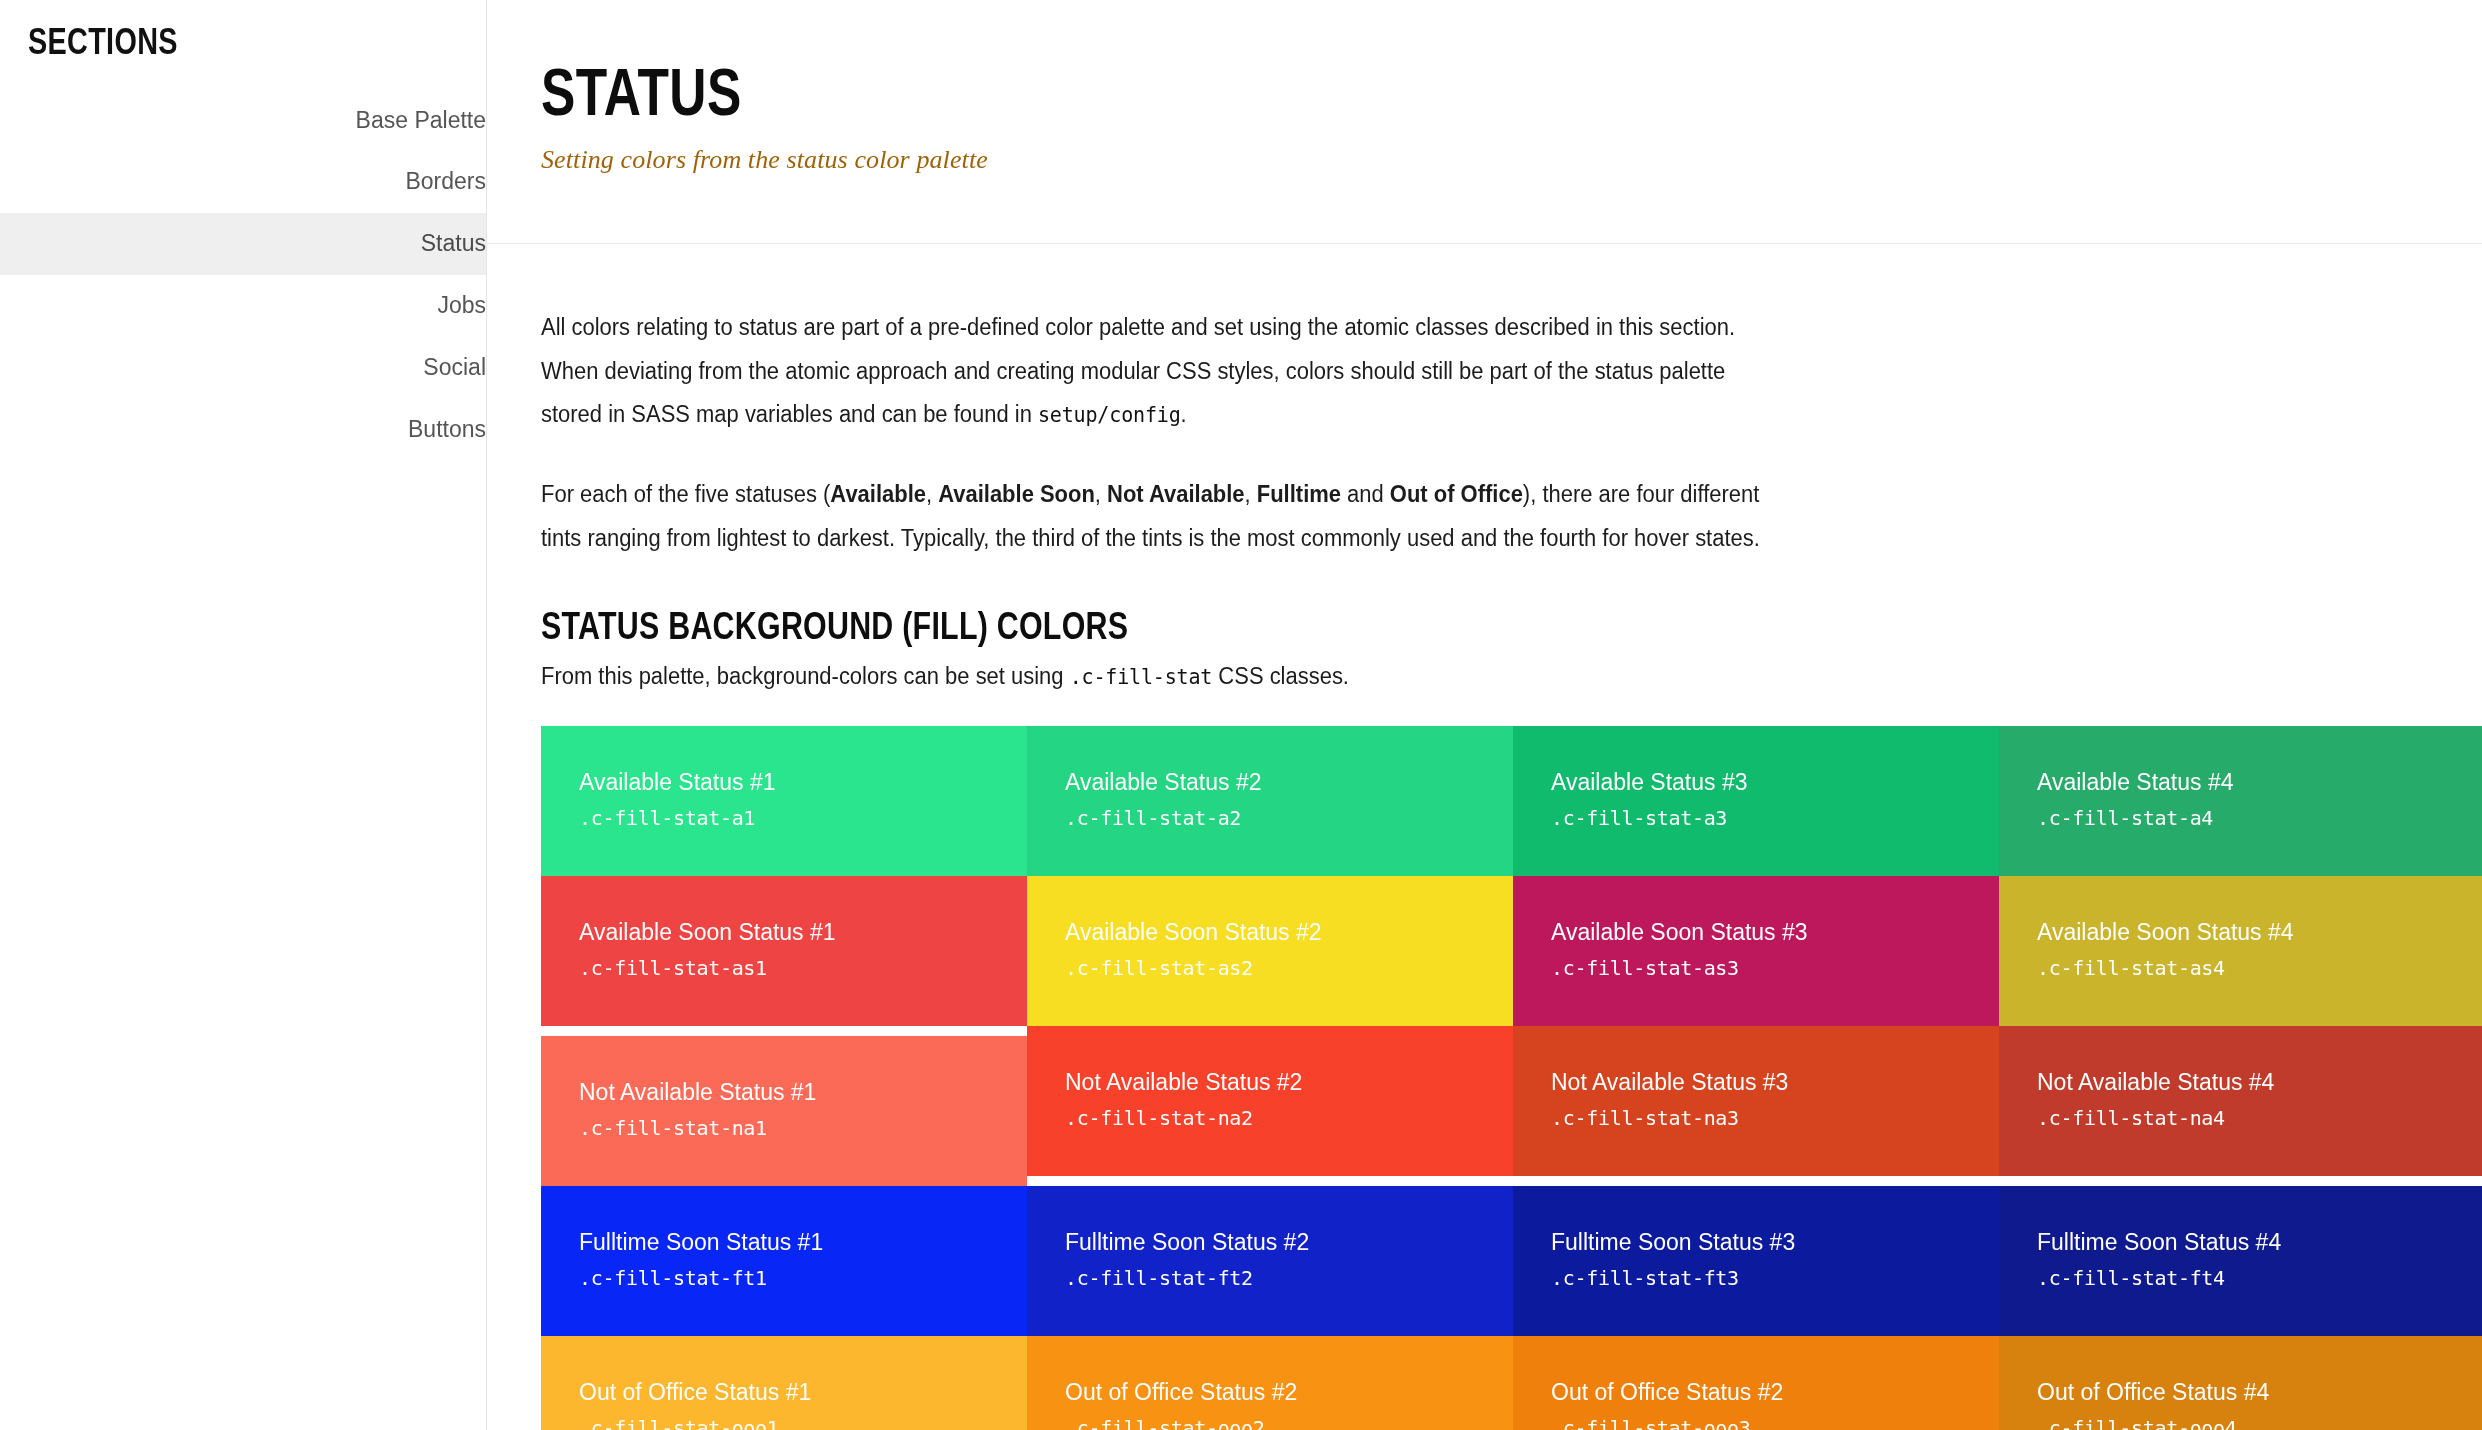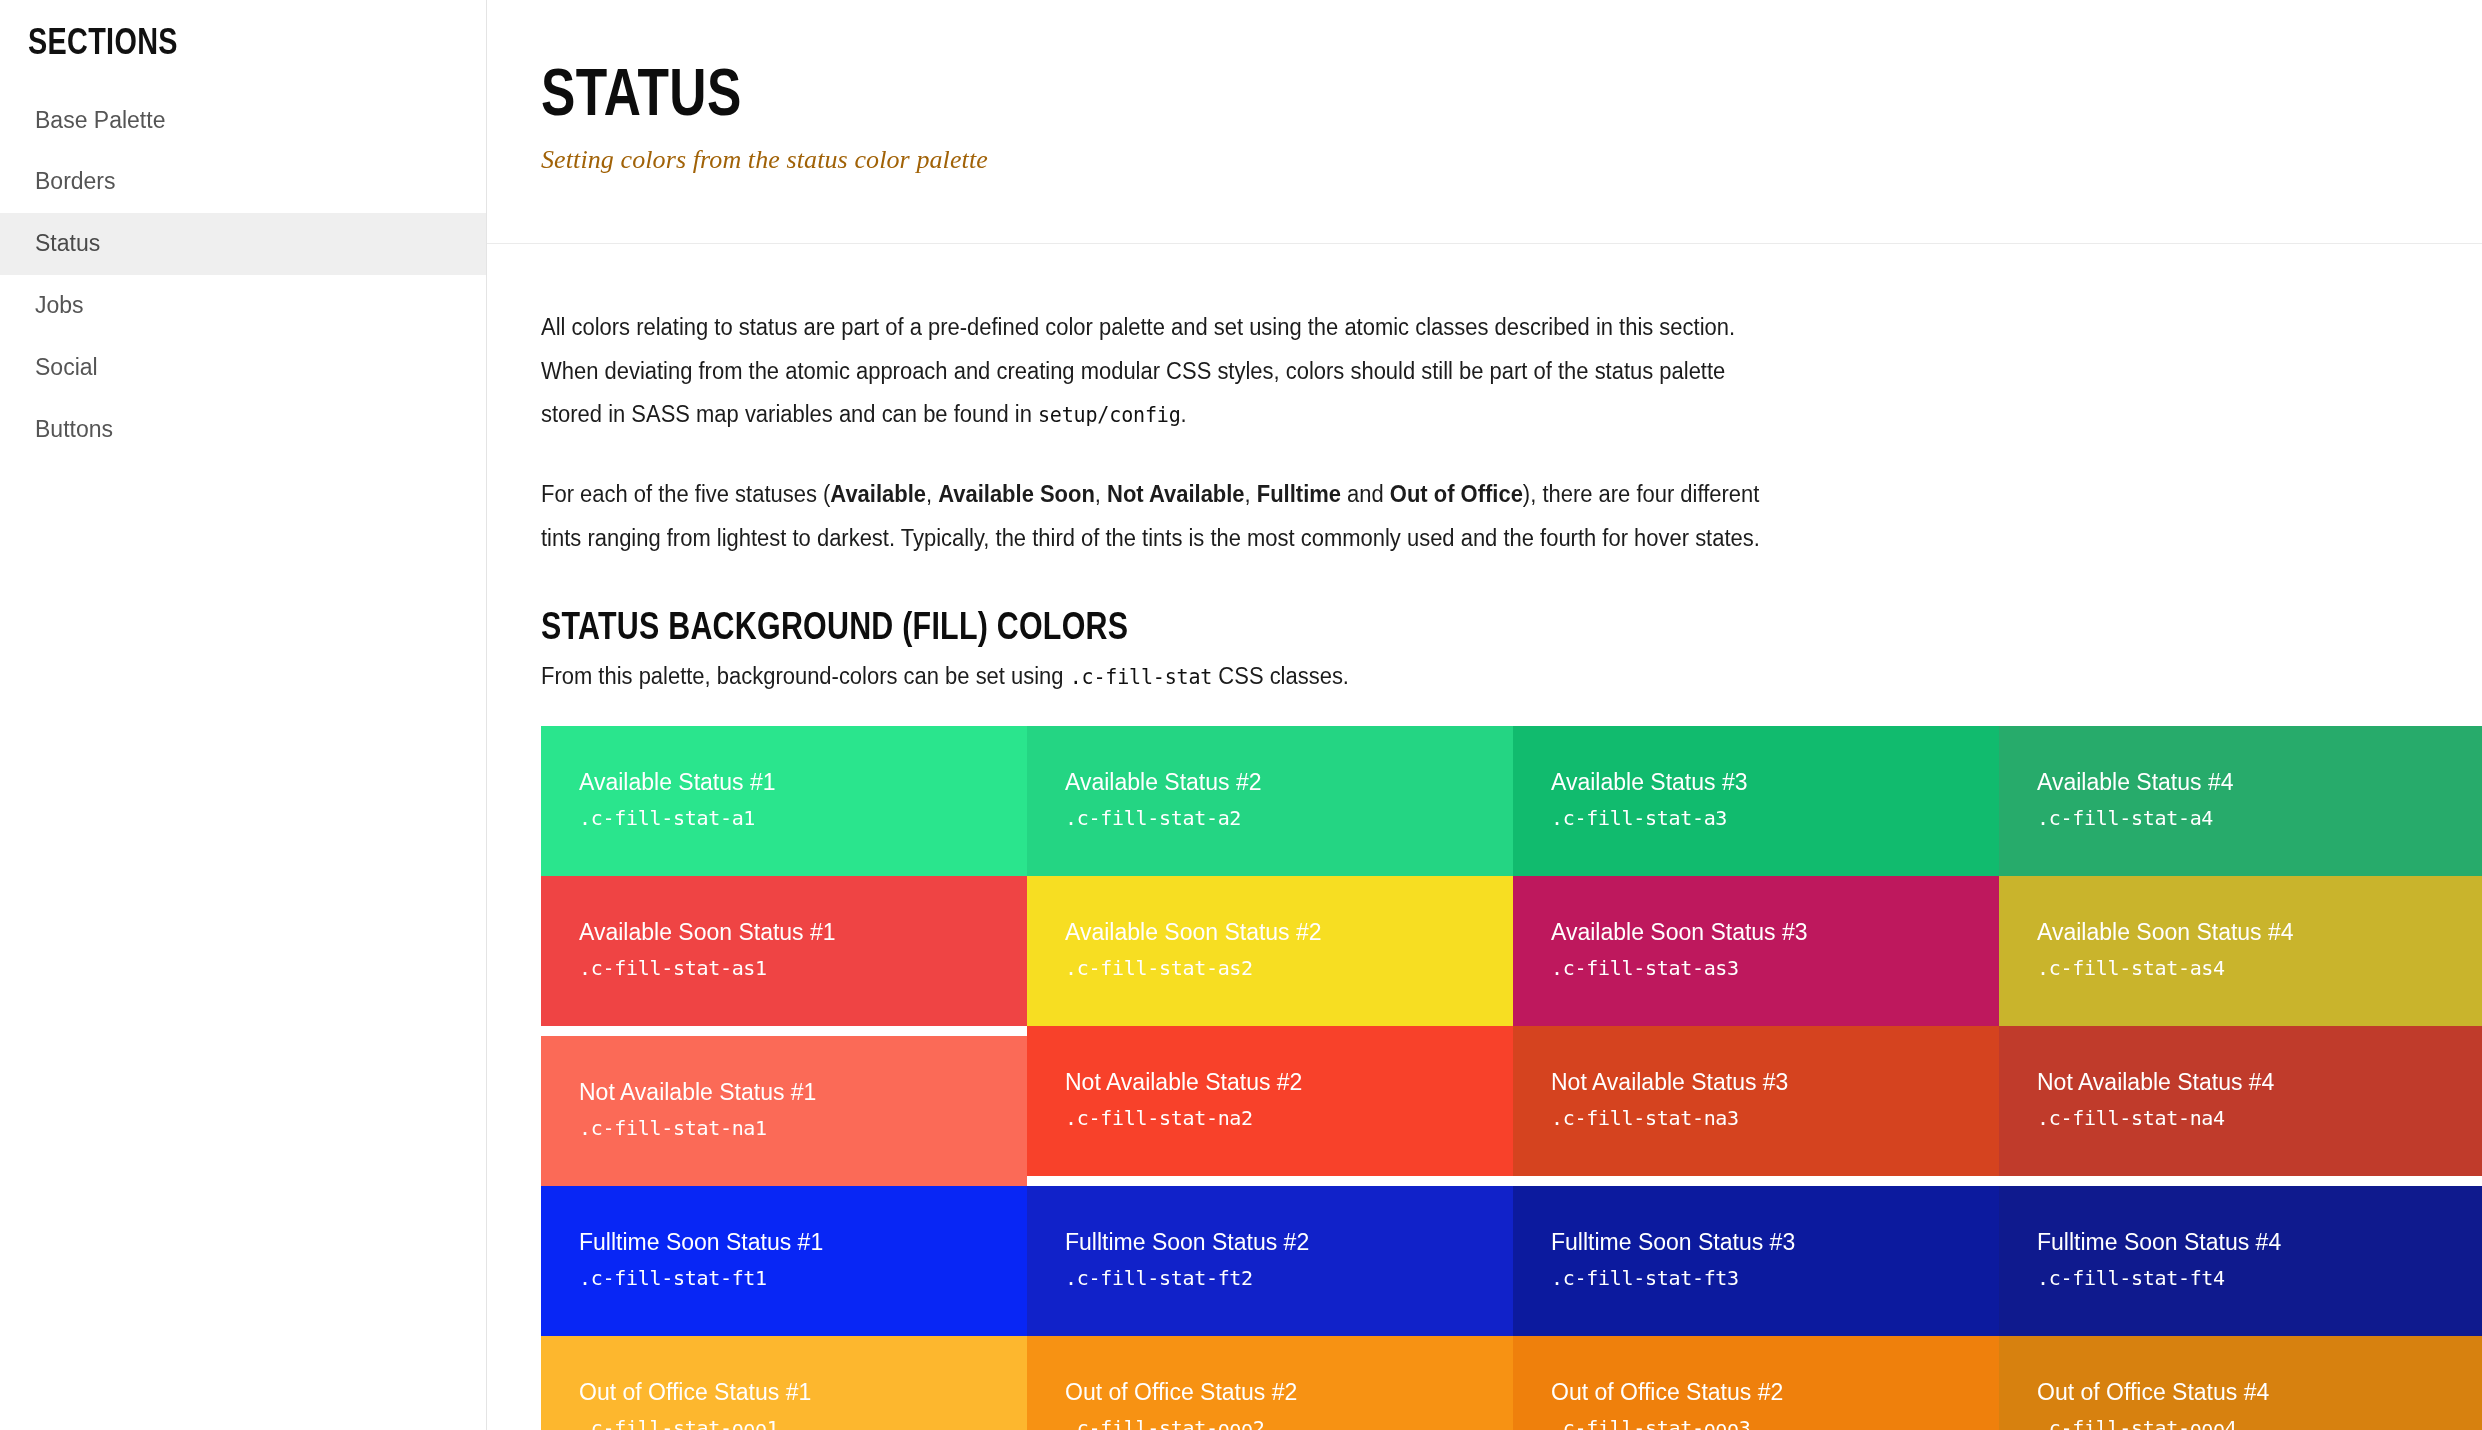--- a/index.html
+++ b/index.html
@@ -41,20 +41,21 @@
   }
   .nav { margin-top: 28px; }
   .nav-item {
     display: block;
     font-size: 23px;
     color: #555555;
     padding: 16px 0 16px 35px;
     line-height: 1.3;
     cursor: pointer;
     white-space: nowrap;
+    text-align: right;
   }
   .nav-item.active {
     background: #efefef;
     color: #4a4a4a;
   }
 
   
   .main {
     flex: 1 1 auto;
     height: 1430px;

